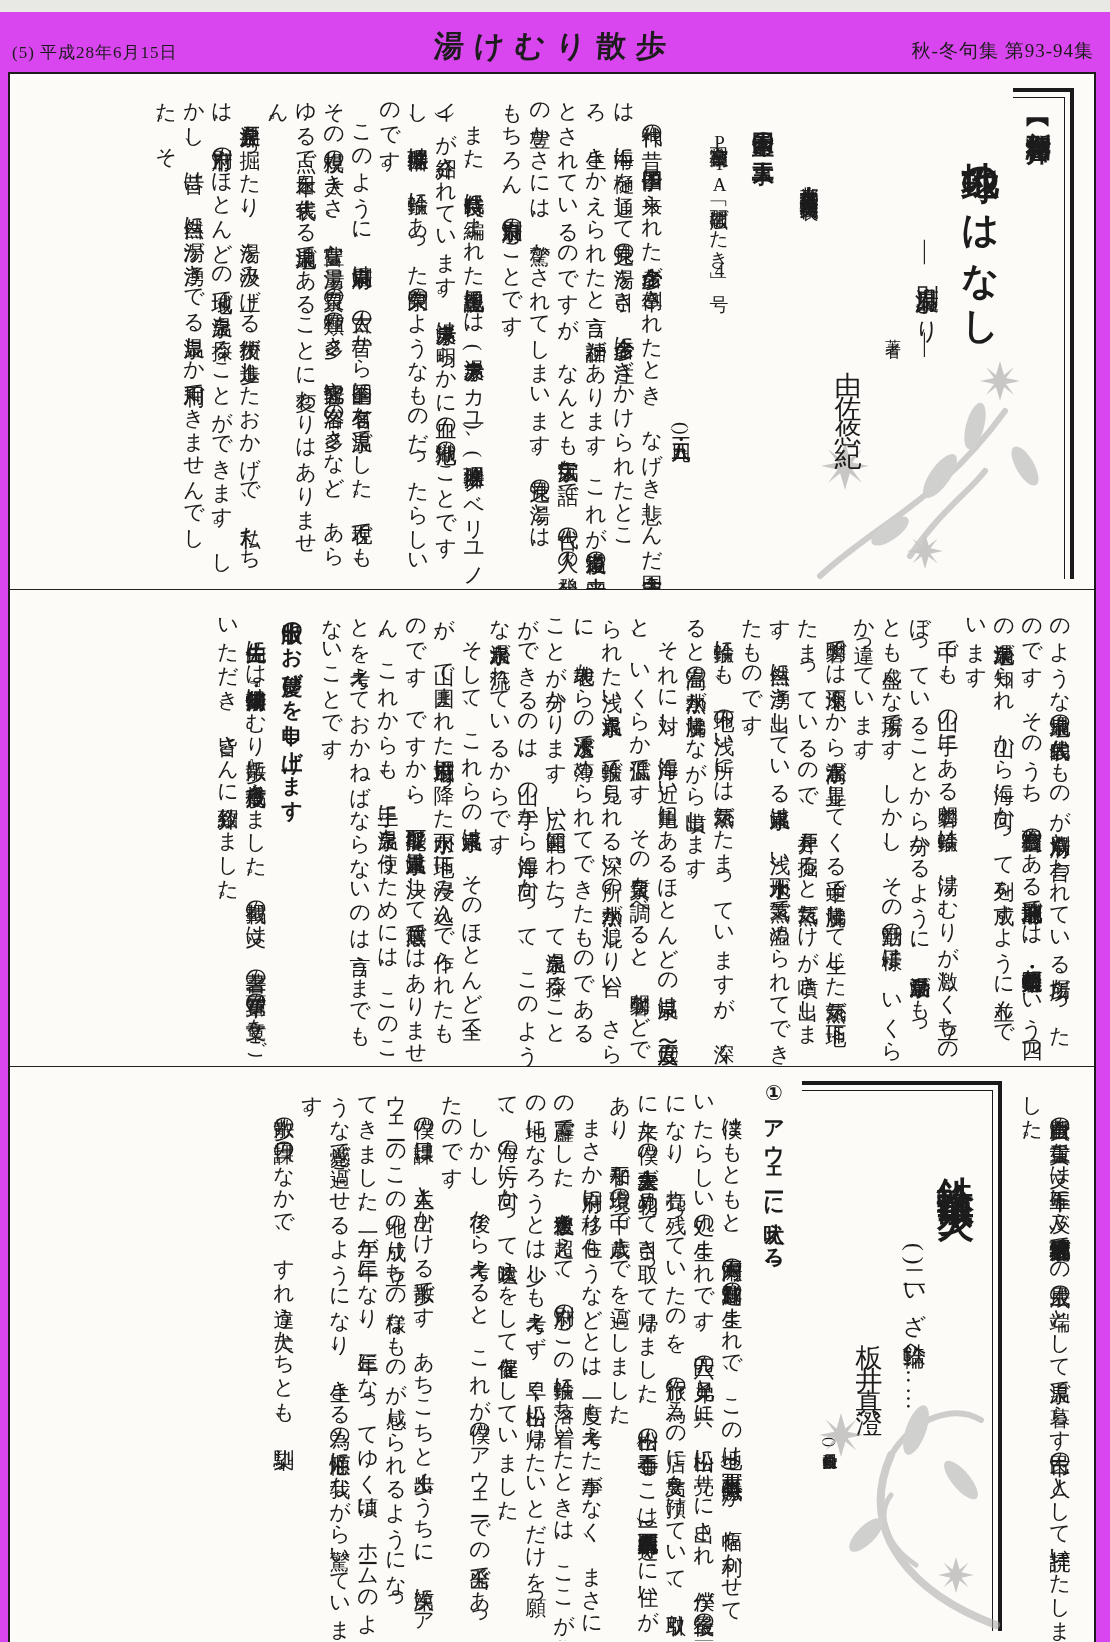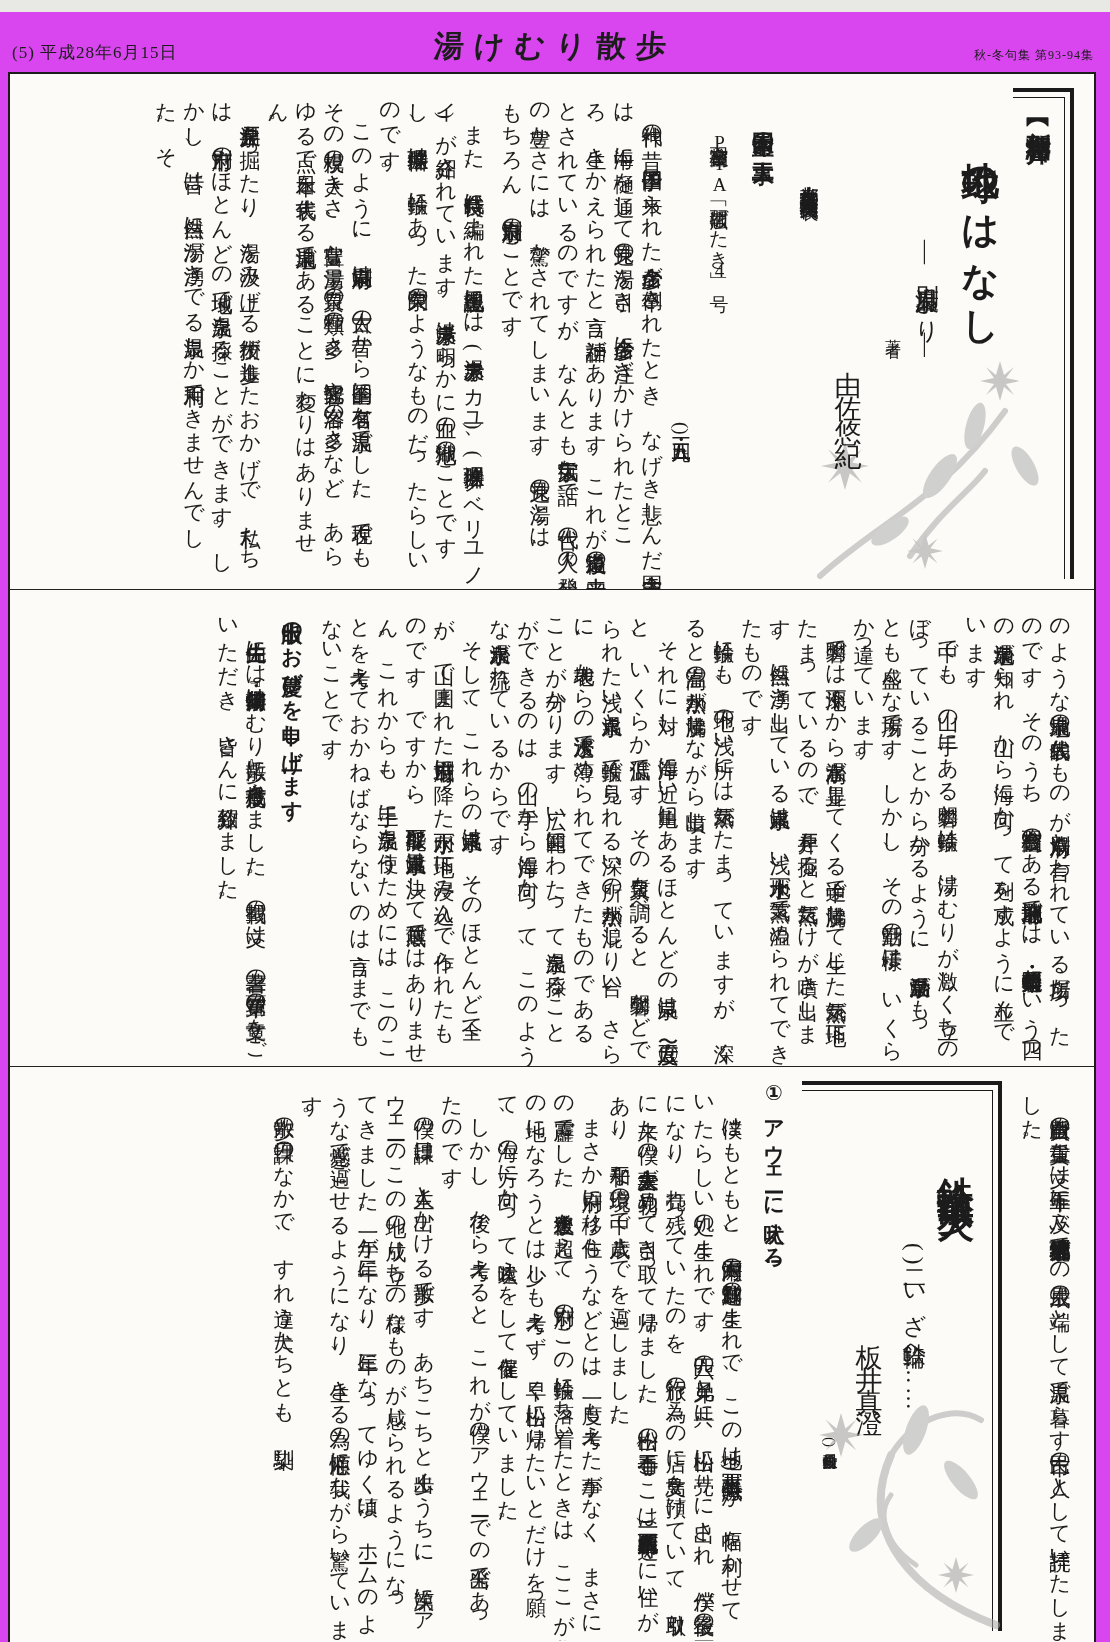--- a/index.html
+++ b/index.html
@@ -8,21 +8,21 @@
     background:#d946ef;color:#1c1c1c;overflow:hidden;
     font-family:"Liberation Serif","DejaVu Serif",serif;
   }
   
   .masthead{
     position:absolute;top:0;left:0;right:0;height:58px;
     display:flex;align-items:flex-end;justify-content:space-between;
     padding:10px 16px 6px 12px;box-sizing:border-box;
   }
   .masthead .date{font-size:17px;letter-spacing:1px;}
-  .masthead .issue{font-size:12px;letter-spacing:1px;}
+  .masthead .issue{font-size:19px;letter-spacing:1px;}
   .masthead .paper-title{
     position:absolute;left:50%;top:14px;transform:translateX(-50%) skewX(-4deg);
     font-size:30px;font-weight:bold;letter-spacing:10px;white-space:nowrap;
   }
   
   .frame{
     position:absolute;left:8px;right:14px;top:60px;bottom:8px;
     border:2.5px solid #1d1d1d;background:#fcfbf7;box-sizing:border-box;
   }
   section.sec{

